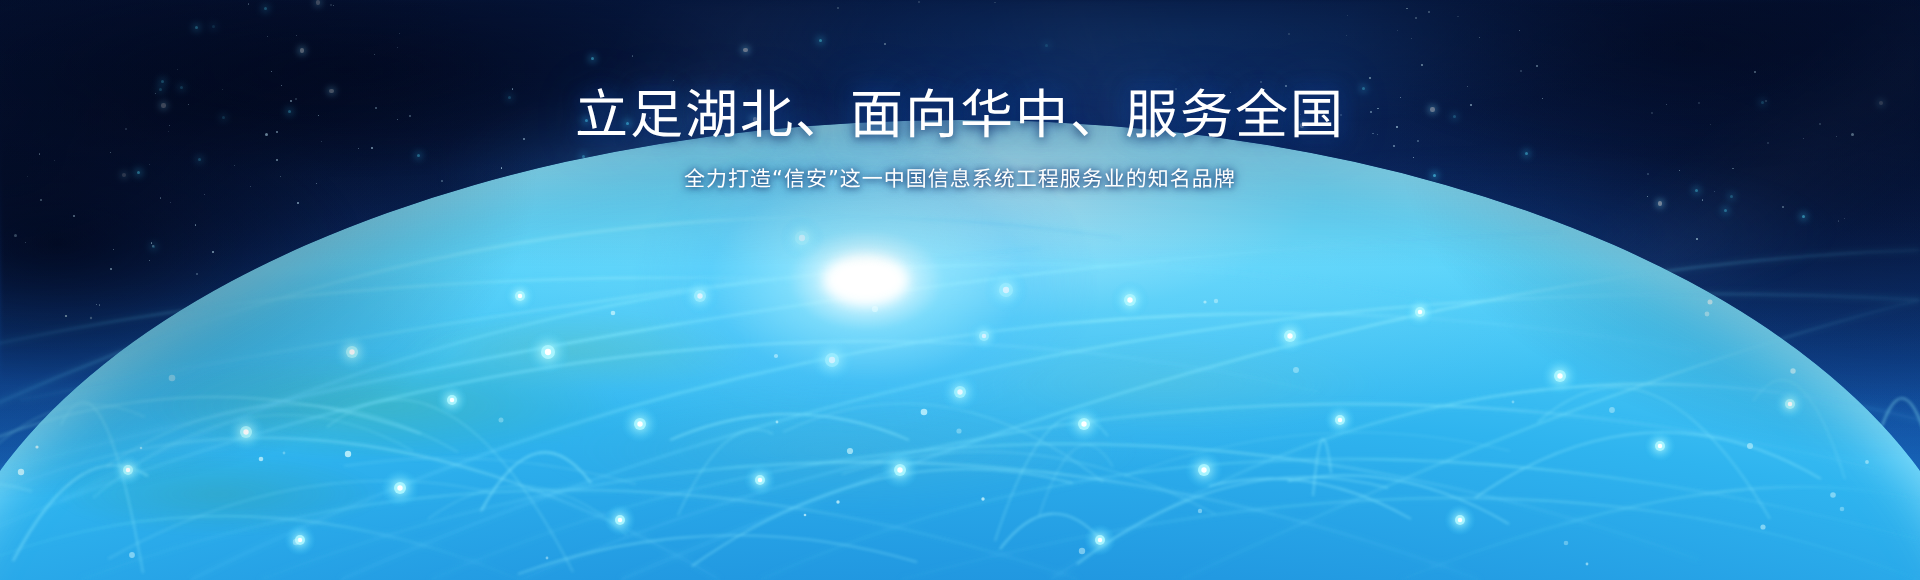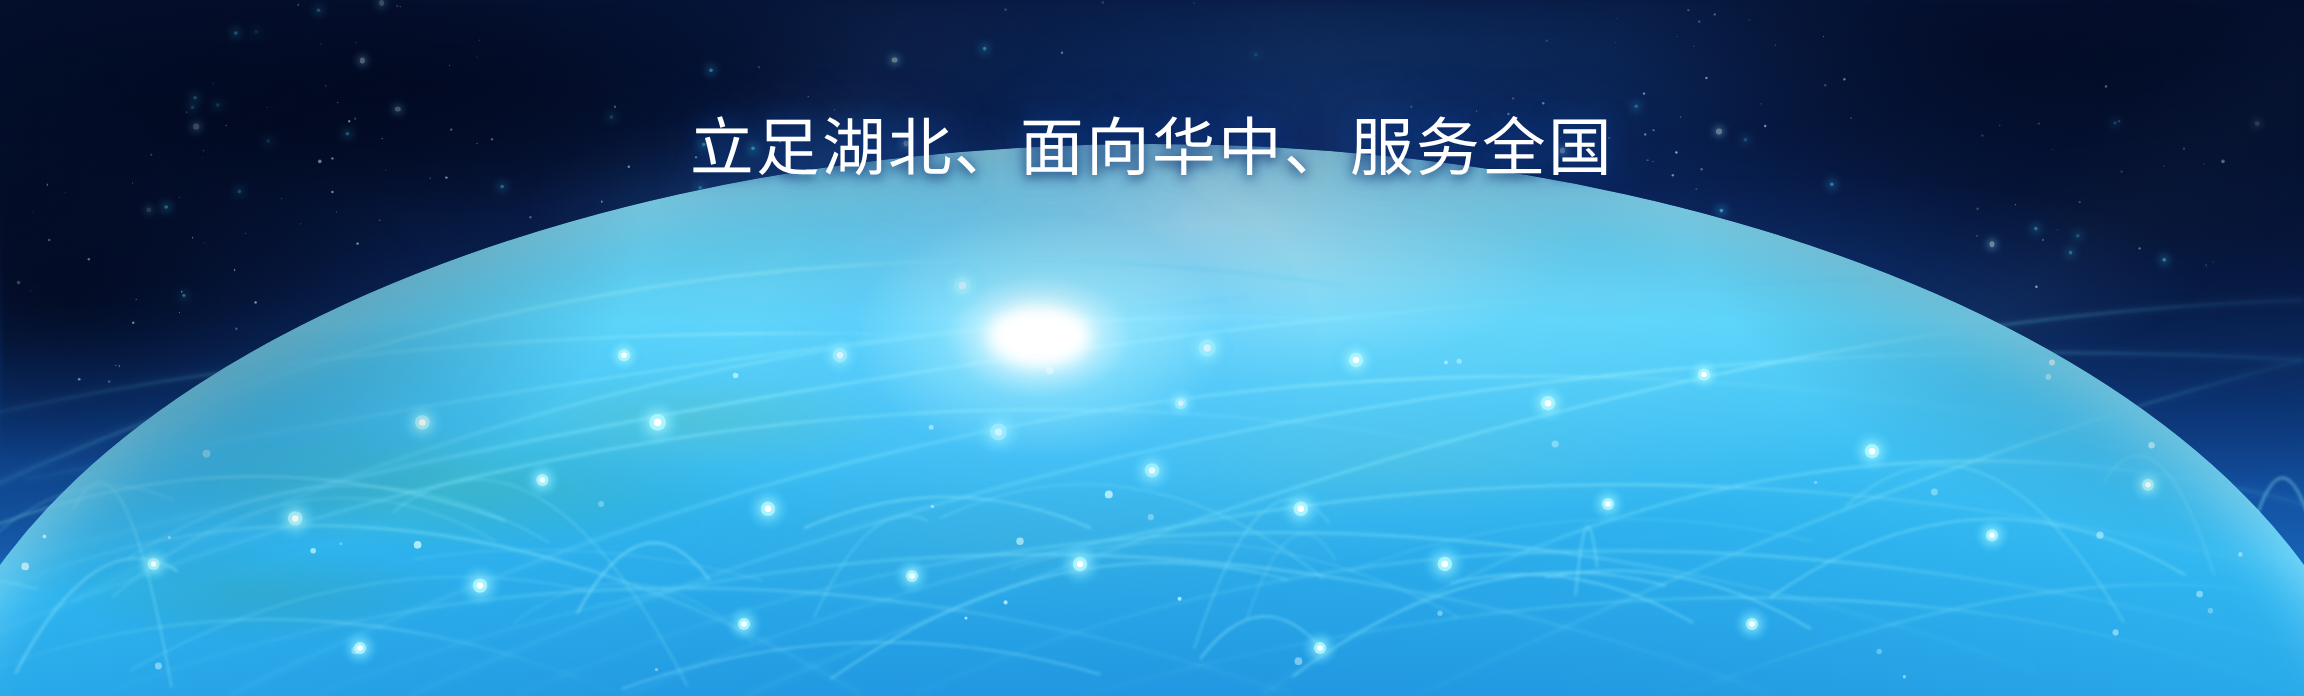--- a/index.html
+++ b/index.html
@@ -140,21 +140,21 @@
   .edge-dark {
     background:
       radial-gradient(ellipse 40% 80% at 0% 30%, rgba(2,8,28,0.6) 0%, rgba(2,8,28,0) 70%),
       radial-gradient(ellipse 38% 80% at 100% 22%, rgba(2,8,28,0.45) 0%, rgba(2,8,28,0) 72%);
   }
 
   
   .copy {
     position: absolute;
     left: 0; right: 0;
-    top: 94px;
+    top: 84px;
     text-align: center;
     z-index: 40;
   }
   .headline {
     margin: 0;
     font-size: 53px;
     line-height: 1.18;
     font-weight: 500;
     color: #ffffff;
     letter-spacing: 2px;
@@ -633,15 +633,16 @@
       </g>
   </svg>
 
   <div class="hotspot"></div>
 
   <div class="layer vignette"></div>
   <div class="layer edge-dark"></div>
 
   <div class="copy">
     <h1 class="headline">立足湖北、面向华中、服务全国</h1>
+    <p class="subhead">全力打造“信安”这一中国信息系统工程服务业的知名品牌</p>
   </div>
 
 </div>
 
 </body></html>

